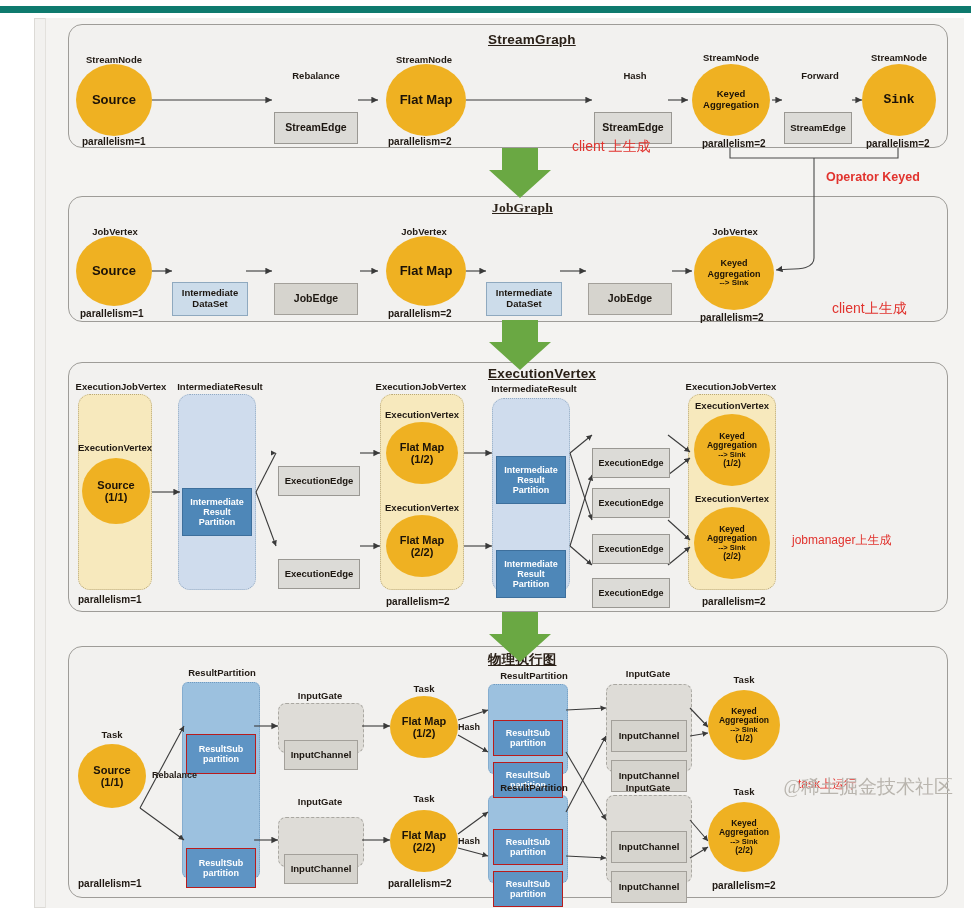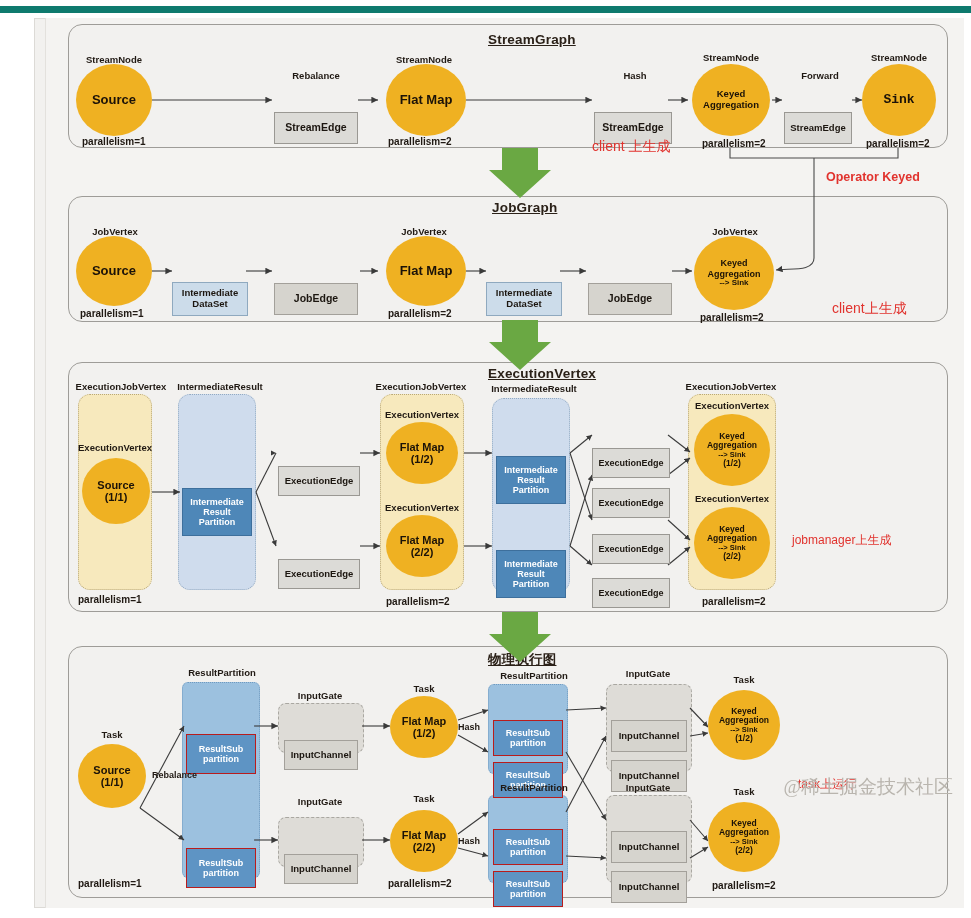--- a/index.html
+++ b/index.html
@@ -236,25 +236,25 @@
   <div class="box gray" style="left:784px; top:84px; width:68px; height:32px; font-size:9.5px;">
       <span>StreamEdge</span>
     </div>
 
   <div class="lbl" style="left:862px; top:52px; width:74px;">StreamNode</div>
   <div class="circ" style="left:862px; top:64px; width:74px; height:72px; font-size:13px;font-family:Liberation Mono, monospace;">
       <span>Sink</span>
     </div>
   <div class="plbl" style="left:866px; top:138px;">parallelism=2</div>
 
-  <div class="note" style="left:592px; top:138px;">client 上生成</div>
+  <div class="note" style="left:572px; top:138px;">client 上生成</div>
   <div class="note" style="left:826px; top:170px; font-size:12.5px; font-weight:bold;">Operator Keyed</div>
 
   <div class="section" style="left:68px; top:196px; width:880px; height:126px;"></div>
-  <div class="sec-title" style="left:492px; top:200px;">JobGraph</div>
+  <div class="sec-title" style="left:492px; top:200px;font-family:Liberation Serif, serif;">JobGraph</div>
 
   <div class="lbl" style="left:80px; top:226px; width:70px;">JobVertex</div>
   <div class="circ" style="left:76px; top:236px; width:76px; height:70px; font-size:13px;">
       <span>Source</span>
     </div>
   <div class="plbl" style="left:80px; top:308px;">parallelism=1</div>
 
   <div class="box blue" style="left:172px; top:254px; width:76px; height:34px; font-size:9.5px; flex-direction:column;">
     <span>Intermediate</span>
     <span>DataSet</span>

